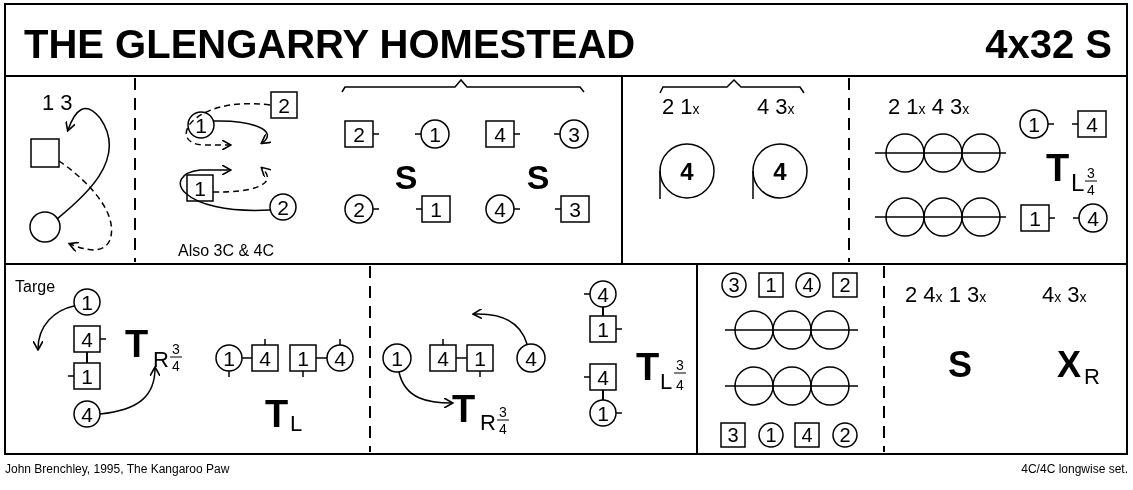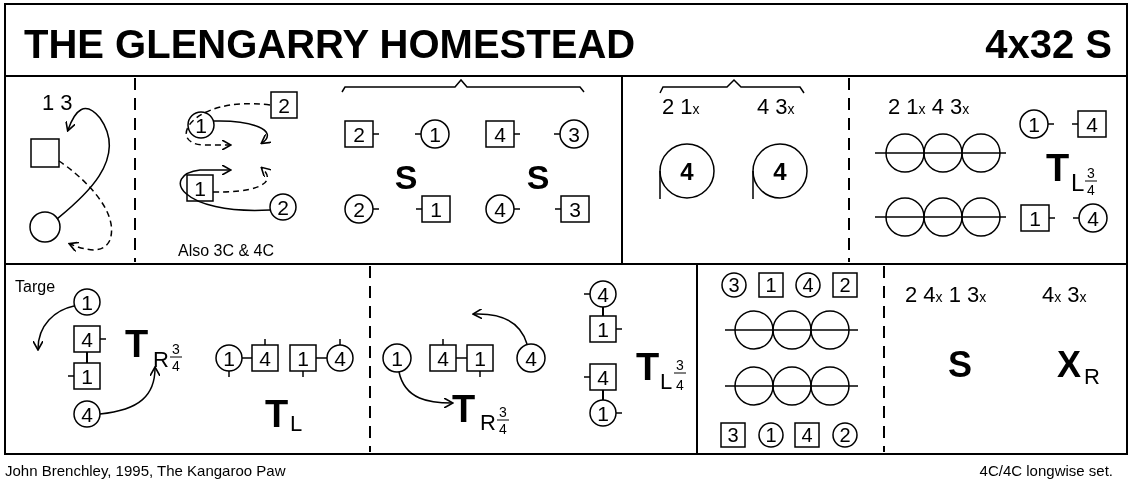--- a/index.html
+++ b/index.html
@@ -1,20 +1,20 @@
 <!DOCTYPE html>
 <html><head>
 <meta charset="utf-8">
 <style>
   html, body { margin:0; padding:0; background:#fff; }
   body { width:1133px; height:490px; position:relative; overflow:hidden; font-family:"Liberation Sans", sans-serif; color:#000; }
   svg { position:absolute; left:0; top:0; }
   .t { font-family:"Liberation Sans", sans-serif; fill:#000; }
   .b { font-weight:bold; }
-  .footer { position:absolute; top:462px; font-size:15px; font-family:"Liberation Sans", sans-serif; }
+  .footer { position:absolute; top:462px; font-size:12px; font-family:"Liberation Sans", sans-serif; }
 </style>
 </head>
 <body>
 
 <svg width="1133" height="490" viewBox="0 0 1133 490" xmlns="http://www.w3.org/2000/svg">
   <defs>
     <marker id="arr" markerWidth="10" markerHeight="10" refX="8" refY="5" orient="auto" markerUnits="userSpaceOnUse">
       <path d="M0,0 L9,5 L0,10" fill="none" stroke="#000" stroke-width="1.6"></path>
     </marker>
   </defs>
@@ -248,13 +248,13 @@
   <g>
     <text class="t" x="905" y="302" font-size="22"><tspan>2 4</tspan><tspan font-size="14">x</tspan><tspan> 1 3</tspan><tspan font-size="14">x</tspan></text>
     <text class="t" x="1042" y="302" font-size="22"><tspan>4</tspan><tspan font-size="14">x</tspan><tspan> 3</tspan><tspan font-size="14">x</tspan></text>
     <text class="t b" x="960" y="377" font-size="36" text-anchor="middle">S</text>
     <text class="t b" x="1057" y="377" font-size="36">X</text>
     <text class="t" x="1084" y="384" font-size="22">R</text>
   </g>
 </svg>
 
 <div class="footer" style="left:5px;">John Brenchley, 1995, The Kangaroo Paw</div>
-<div class="footer" style="right:20px;">4C/4C longwise set.</div>
+<div class="footer" style="right:5px;">4C/4C longwise set.</div>
 
 </body></html>

